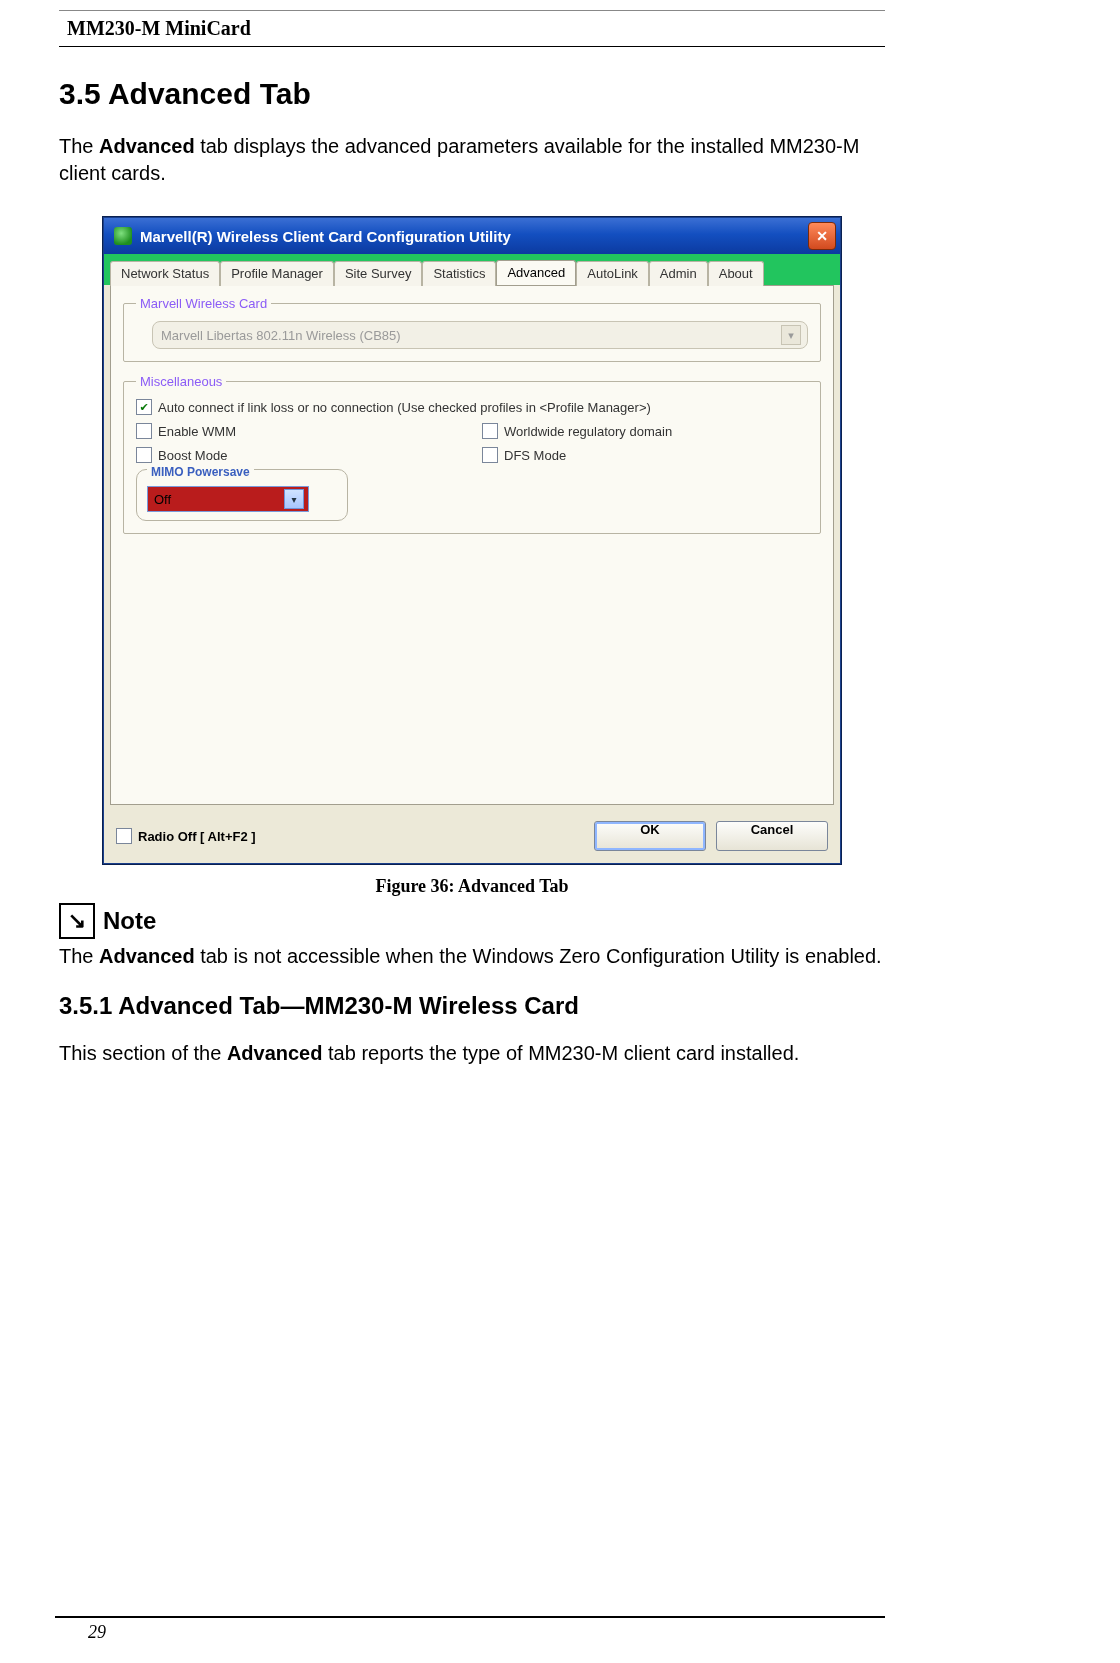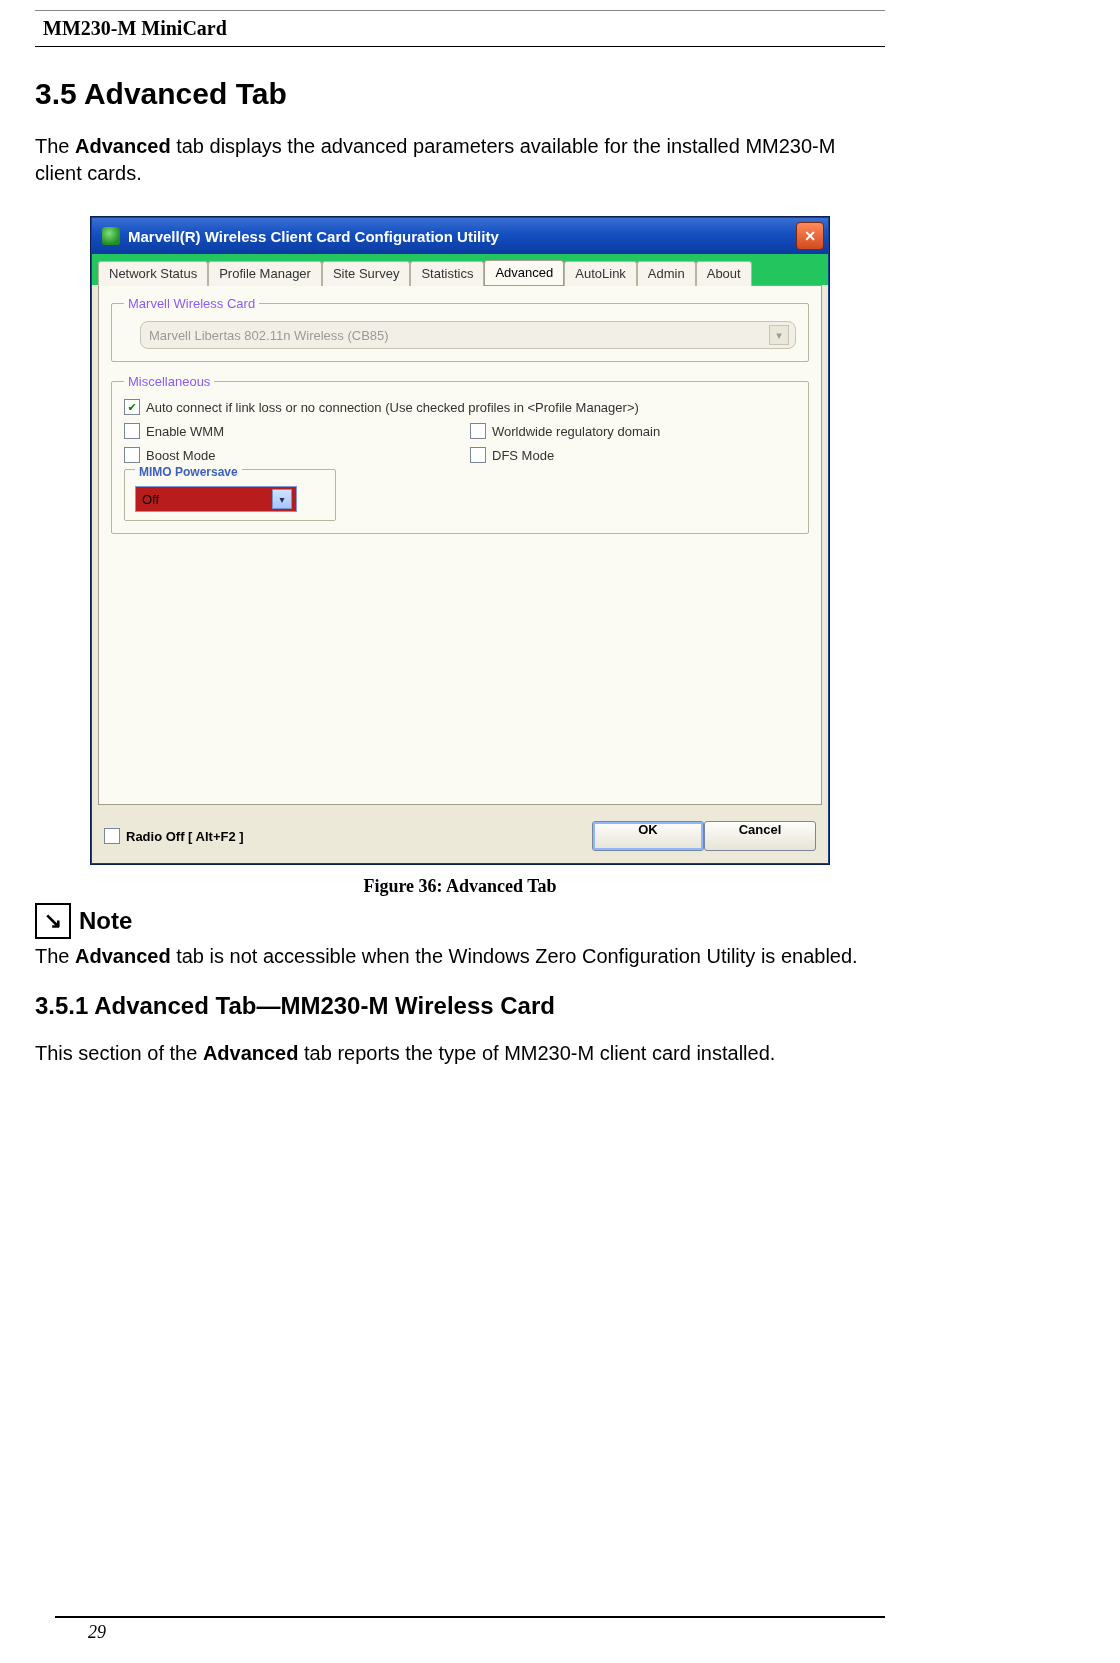--- a/index.html
+++ b/index.html
@@ -7,21 +7,21 @@
     padding: 0;
     background: #fff;
     font-family: Arial, Helvetica, sans-serif;
     color: #000;
     width: 1120px;
   }
   .page {
     width: 940px;
     min-height: 1663px;
     box-sizing: border-box;
-    padding: 10px 55px 20px 35px;
+    padding: 10px 55px 20px 59px;
     position: relative;
   }
   .header-bar {
     border: 1px solid #000;
     border-left: none;
     border-right: none;
     border-top: 1px solid #888;
     padding: 6px 8px;
     margin-bottom: 30px;
   }
@@ -170,21 +170,21 @@
     background: #fff;
     display: inline-flex;
     align-items: center;
     justify-content: center;
     font-size: 11px;
     color: #0a7a0a;
     line-height: 1;
   }
   .mimo-group {
     border: 1px solid #b8b4a3;
-    border-radius: 2px;
+    border-radius: 10px;
     padding: 8px 10px;
     width: 190px;
     margin-top: 6px;
   }
   .mimo-group .legend-like {
     font-size: 12px;
     color: #3a5fbf;
     position: relative;
     top: -16px;
     background: #fbfaf3;
@@ -209,20 +209,21 @@
     background: linear-gradient(180deg,#cfe2ff,#a8c6ff);
     border: 1px solid #6f94d8;
     display: flex; align-items: center; justify-content: center;
     color: #234;
     font-size: 10px;
   }
   .bottom-bar {
     display: flex;
     align-items: center;
     padding: 10px 12px 12px 12px;
+    gap: 10px;
     font-size: 13px;
   }
   .bottom-bar .spacer { flex: 1 1 auto; }
   .xp-btn {
     min-width: 110px;
     height: 28px;
     border: 1px solid #7a869a;
     background: linear-gradient(180deg,#fdfdfb,#e7e4d6);
     border-radius: 3px;
     display: inline-flex;

